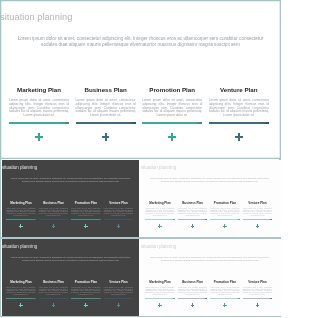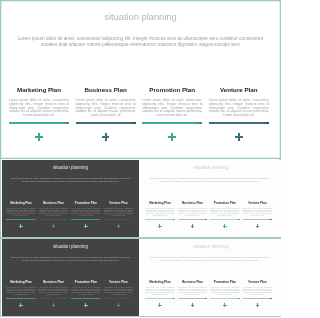--- a/index.html
+++ b/index.html
@@ -1,20 +1,20 @@
 <!DOCTYPE html>
 <html><head>
 <meta charset="utf-8">
 <style>
   html,body{margin:0;padding:0;background:#ffffff;}
   body{width:281px;height:318px;font-family:"Liberation Sans",sans-serif;overflow:hidden;position:relative;-webkit-font-smoothing:antialiased;}
 
   
   .slide{position:absolute;box-sizing:border-box;overflow:hidden;}
-  .slide .stitle{position:absolute;left:0;width:100%;text-align:center;white-space:nowrap;}
+  .slide .stitle{position:absolute;left:0;width:100%;text-align:left;white-space:nowrap;}
   .slide .lead{position:absolute;text-align:center;}
   .slide .cols{position:absolute;left:0;top:0;width:100%;height:100%;}
   .slide .col{position:absolute;}
   .slide .chead{position:absolute;left:0;width:100%;text-align:center;font-weight:bold;white-space:nowrap;}
   .slide .cbody{position:absolute;left:0;width:100%;text-align:justify;text-align-last:center;-webkit-hyphens:none;}
   .slide .cbar{position:absolute;left:0;width:100%;}
   .slide .plus{position:absolute;}
   .slide .plus i{position:absolute;display:block;}
 
   

